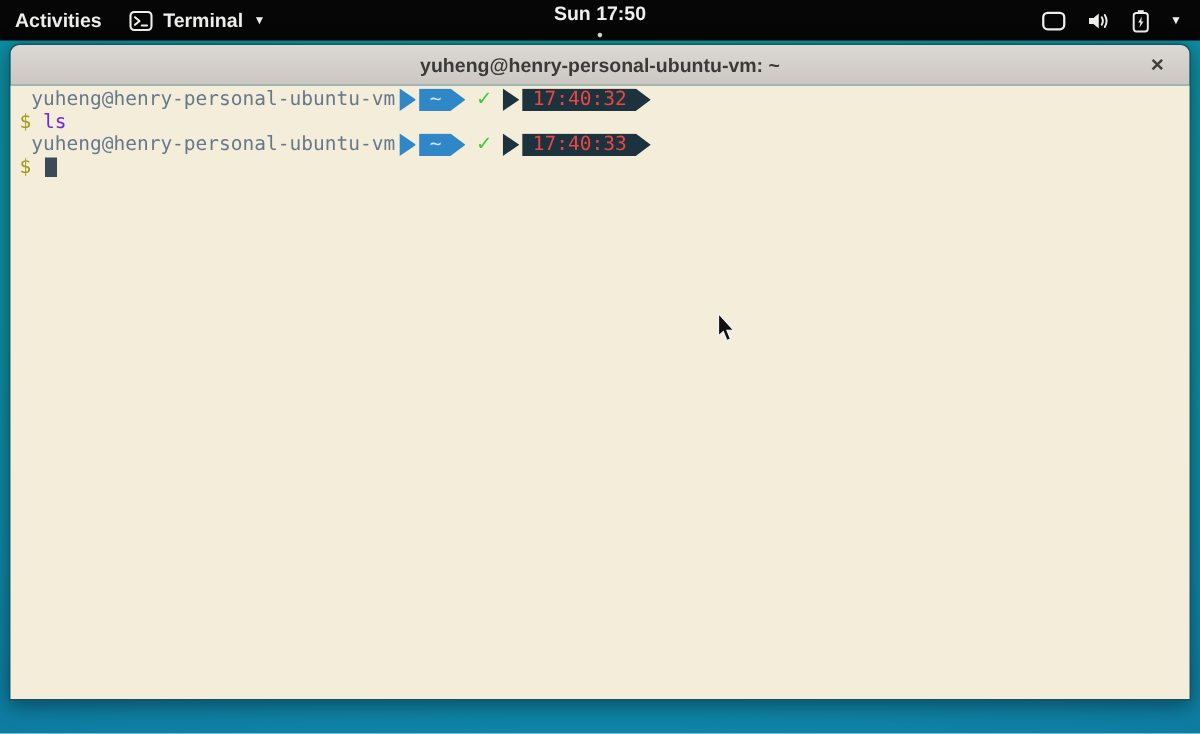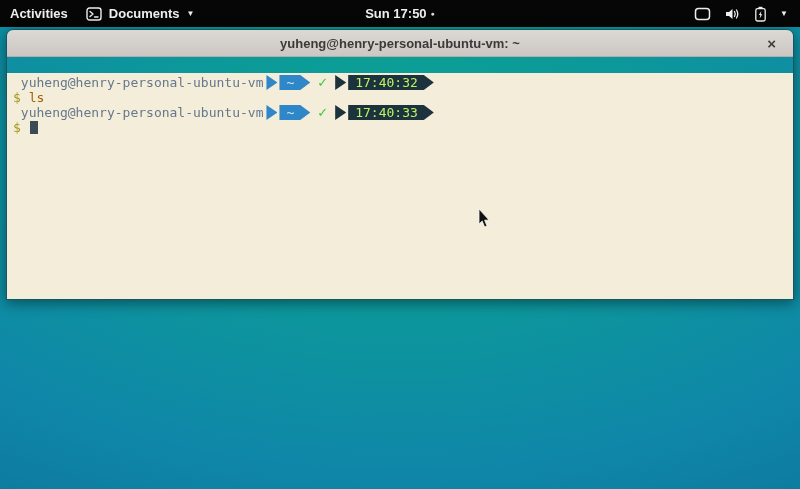--- a/index.html
+++ b/index.html
@@ -16,35 +16,35 @@
     background:#060606; color:#eeeeec;
     display:flex; align-items:center;
     font-size:13px; font-weight:600;
   }
   .tb-left { display:flex; align-items:center; gap:18px; padding-left:10px; }
   .tb-app { display:flex; align-items:center; gap:7px; cursor:default; }
   .tb-clock {
     position:absolute; left:0; right:0; text-align:center;
     display:flex; justify-content:center; align-items:center; gap:4px;
     pointer-events:none;
+    flex-direction:column;
   }
   .tb-clock > * { pointer-events:auto; }
   .tb-dot { font-size:7px; line-height:1; color:#d8d8d6; }
   .tb-right { margin-left:auto; display:flex; align-items:center; gap:13px; padding-right:12px; }
   .tb-caret { font-size:8px; color:#eeeeec; }
   .tb-caret.small { font-size:8px; }
 
   
   .window {
-    position:absolute; left:6px; top:29px; width:788px; height:271px;
+    position:absolute; left:6px; top:29px; width:788px; height:438px;
     border-radius:7px 7px 0 0;
     box-shadow:0 3px 14px rgba(0,0,0,.45);
     display:flex; flex-direction:column;
     border:1px solid rgba(30,40,45,.55);
-    gap:16px;
   }
   .titlebar {
     height:27px; flex:0 0 27px;
     background:linear-gradient(#dcd8d4, #ccc7c2);
     border-bottom:1px solid #b3aea9;
     border-radius:6px 6px 0 0;
     position:relative;
     display:flex; align-items:center; justify-content:center;
     font-size:13px; font-weight:600; color:#3c3a38;
   }
@@ -58,37 +58,37 @@
     flex:1; background:#f3edda;
     font-family:"DejaVu Sans Mono","Liberation Mono",monospace;
     font-size:13px; line-height:15px;
     padding:2px 4px 11px 6px;
     overflow:hidden;
   }
   .term-line { display:flex; align-items:center; height:15px; white-space:pre; }
 
   .t-user { color:#66788c; white-space:pre; }
   .t-cmd-prompt { color:#a2991c; white-space:pre; }
-  .t-cmd { color:#a16207; white-space:pre; }
+  .t-cmd { color:#6d28d9; white-space:pre; }
   .t-dirs { color:#2f9fa4; white-space:pre; }
 
   
   .pl-tri {
     width:11px; height:15px; flex:0 0 11px; margin-left:3px;
     clip-path:polygon(0 0, 100% 50%, 0 100%);
   }
   .pl-body {
     height:15px; line-height:15px; margin-left:2px;
     clip-path:polygon(0 0, calc(100% - 10px) 0, 100% 50%, calc(100% - 10px) 100%, 0 100%);
     padding:0 16px 0 7px;
   }
   .pl-blue { background:#3087c8; }
   .pl-blue.pl-body { color:#cfe8fa; }
   .pl-dark { background:#1c333d; }
-  .pl-dark.pl-body { color:#bef264; }
+  .pl-dark.pl-body { color:#ef4444; }
   .t-check { color:#3ec93e; font-family:"DejaVu Sans",sans-serif; font-weight:700; margin:0 4px 0 7px; }
 
   .block-cursor {
     display:inline-block; width:8px; height:13px;
     background:#3c4a55; margin-left:1px; vertical-align:middle;
   }
 
   .mouse-cursor { position:absolute; left:478px; top:209px; z-index:50; }
 
   svg.icon { display:block; }
@@ -100,21 +100,21 @@
   <div class="tb-left">
     <span>Activities</span>
     <span class="tb-app">
       <span>
         <svg class="icon" width="16" height="14" viewBox="0 0 16 14">
           <rect x="1" y="1" width="14" height="12" rx="2.5" fill="none" stroke="#eeeeec" stroke-width="1.4"></rect>
           <polyline points="4,4.5 7,7 4,9.5" fill="none" stroke="#eeeeec" stroke-width="1.4" stroke-linecap="round" stroke-linejoin="round"></polyline>
           <line x1="8.5" y1="10" x2="12" y2="10" stroke="#eeeeec" stroke-width="1.4" stroke-linecap="round"></line>
         </svg>
       </span>
-      <span>Documents</span>
+      <span>Terminal</span>
       <span class="tb-caret">▼</span>
     </span>
   </div>
 
   <div class="tb-clock">
     <span>Sun 17:50</span>
     <span class="tb-dot">●</span>
   </div>
 
   <div class="tb-right">

